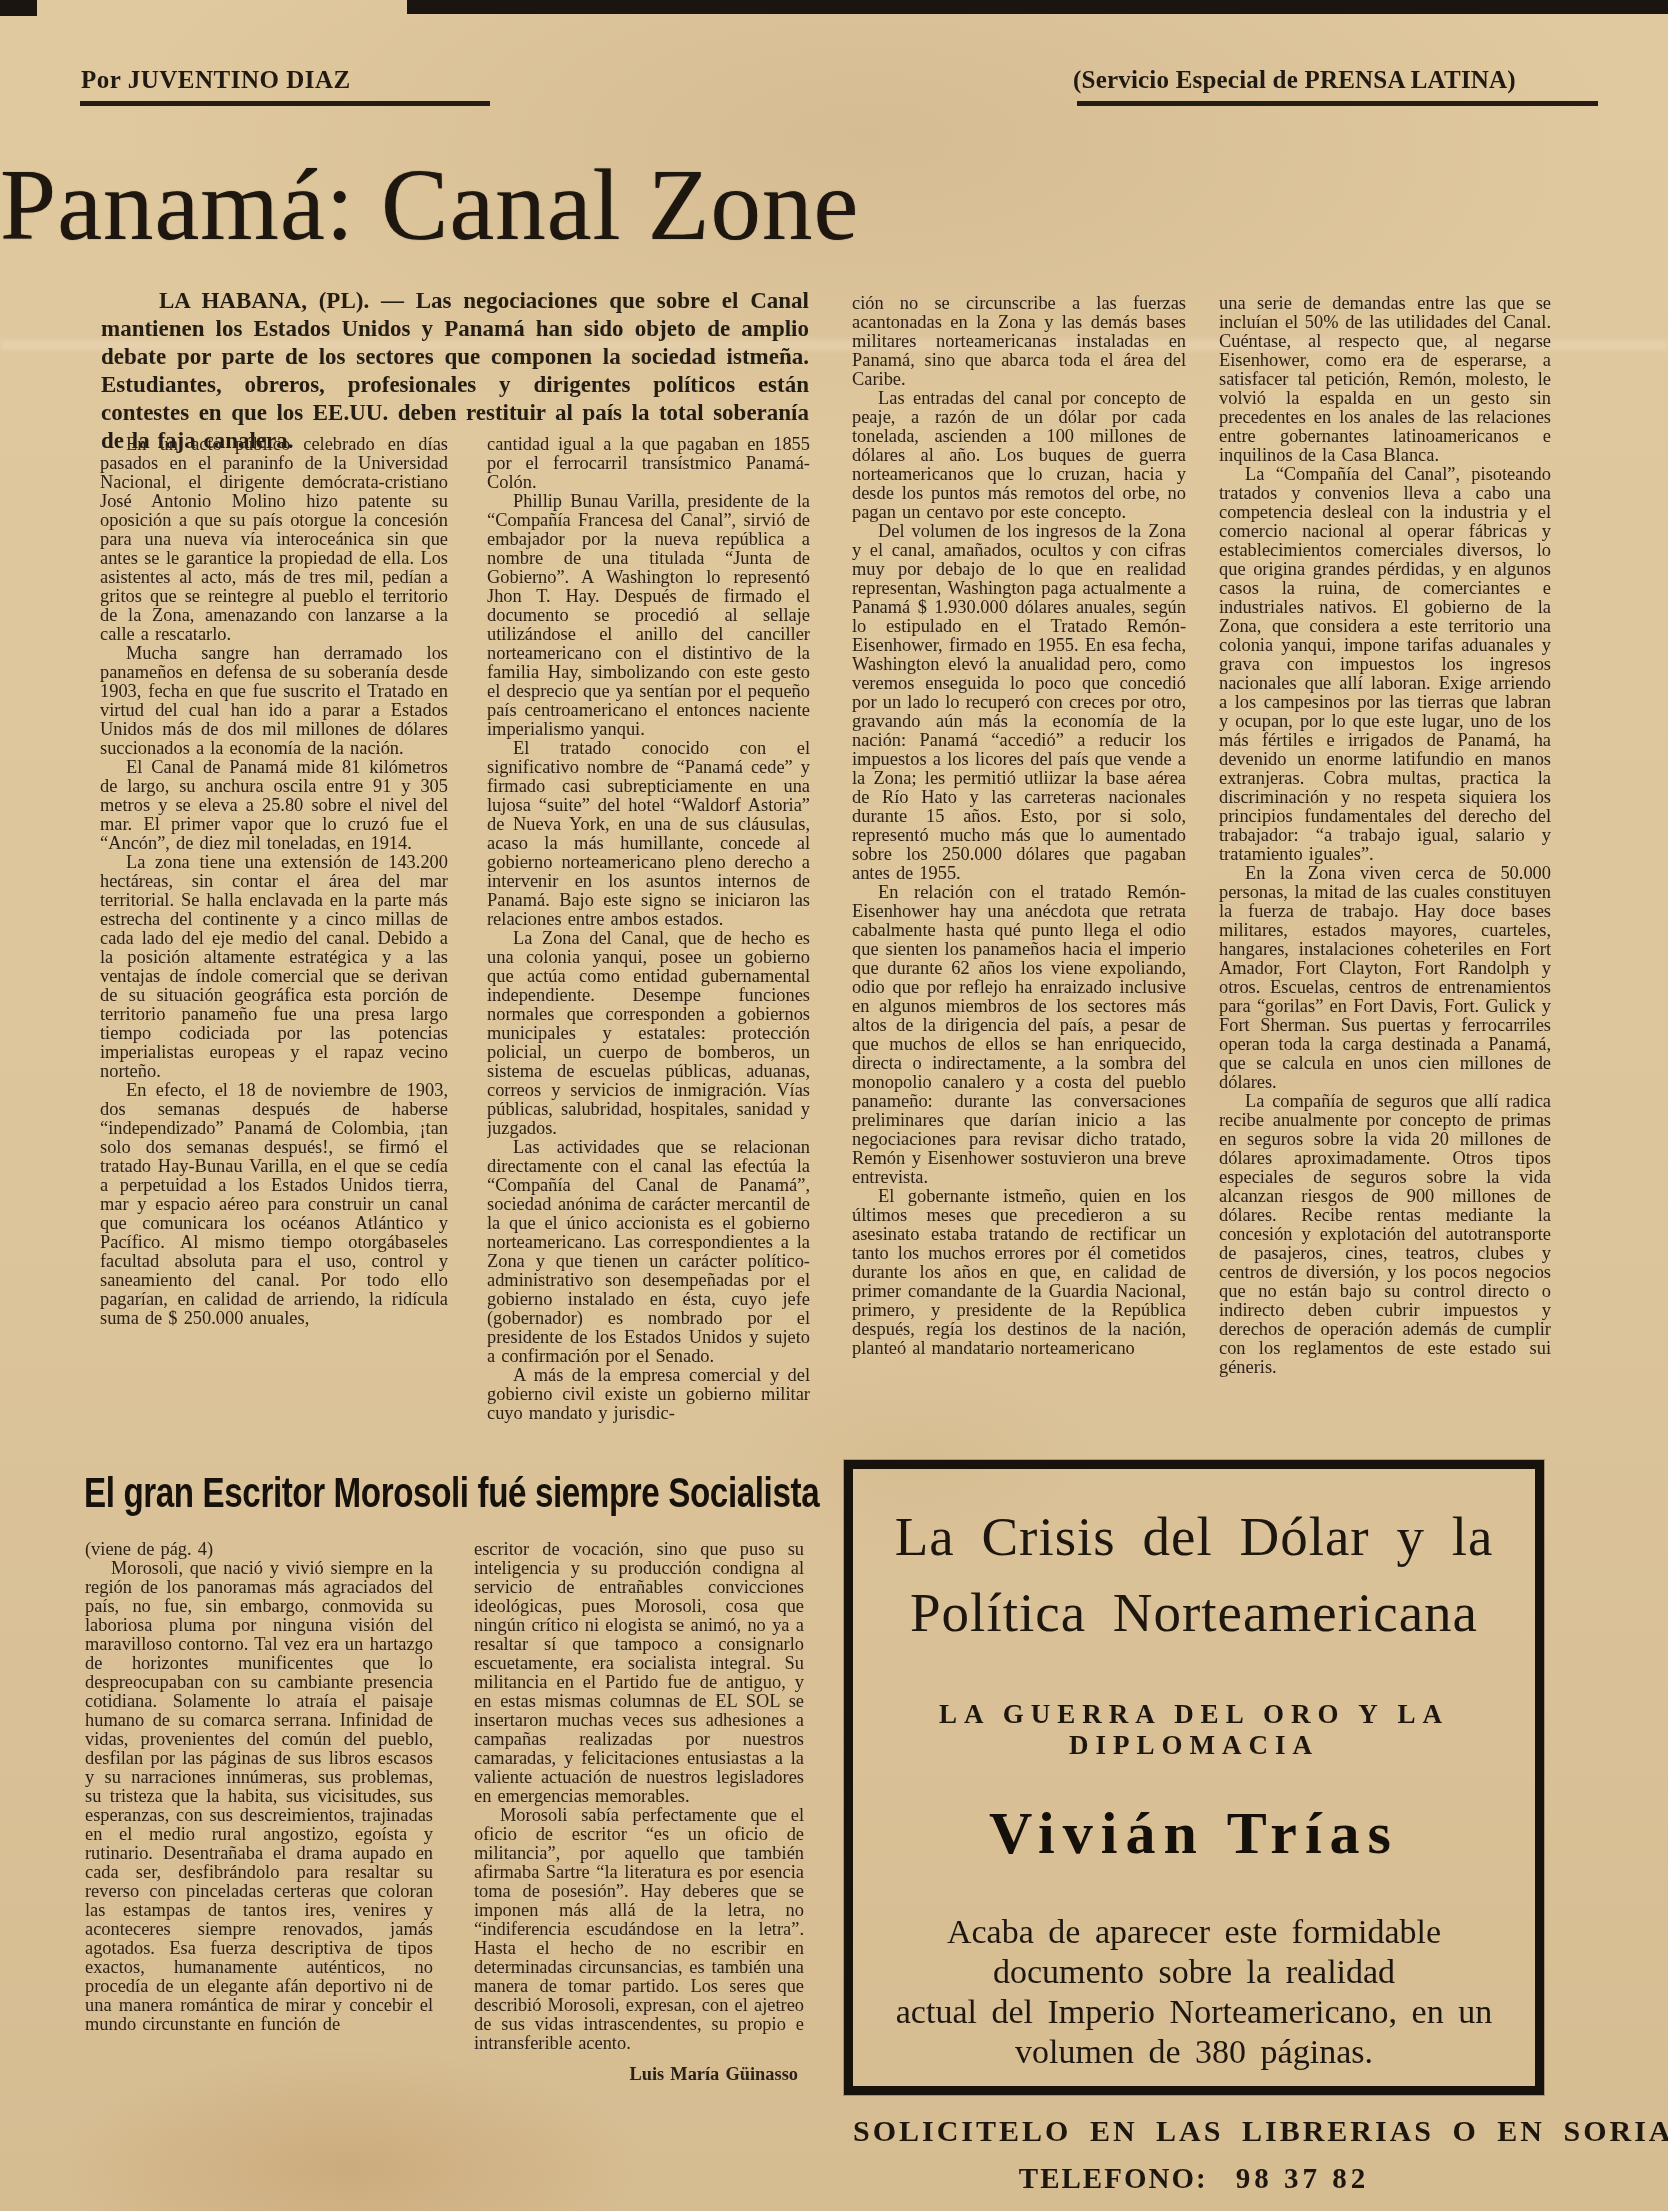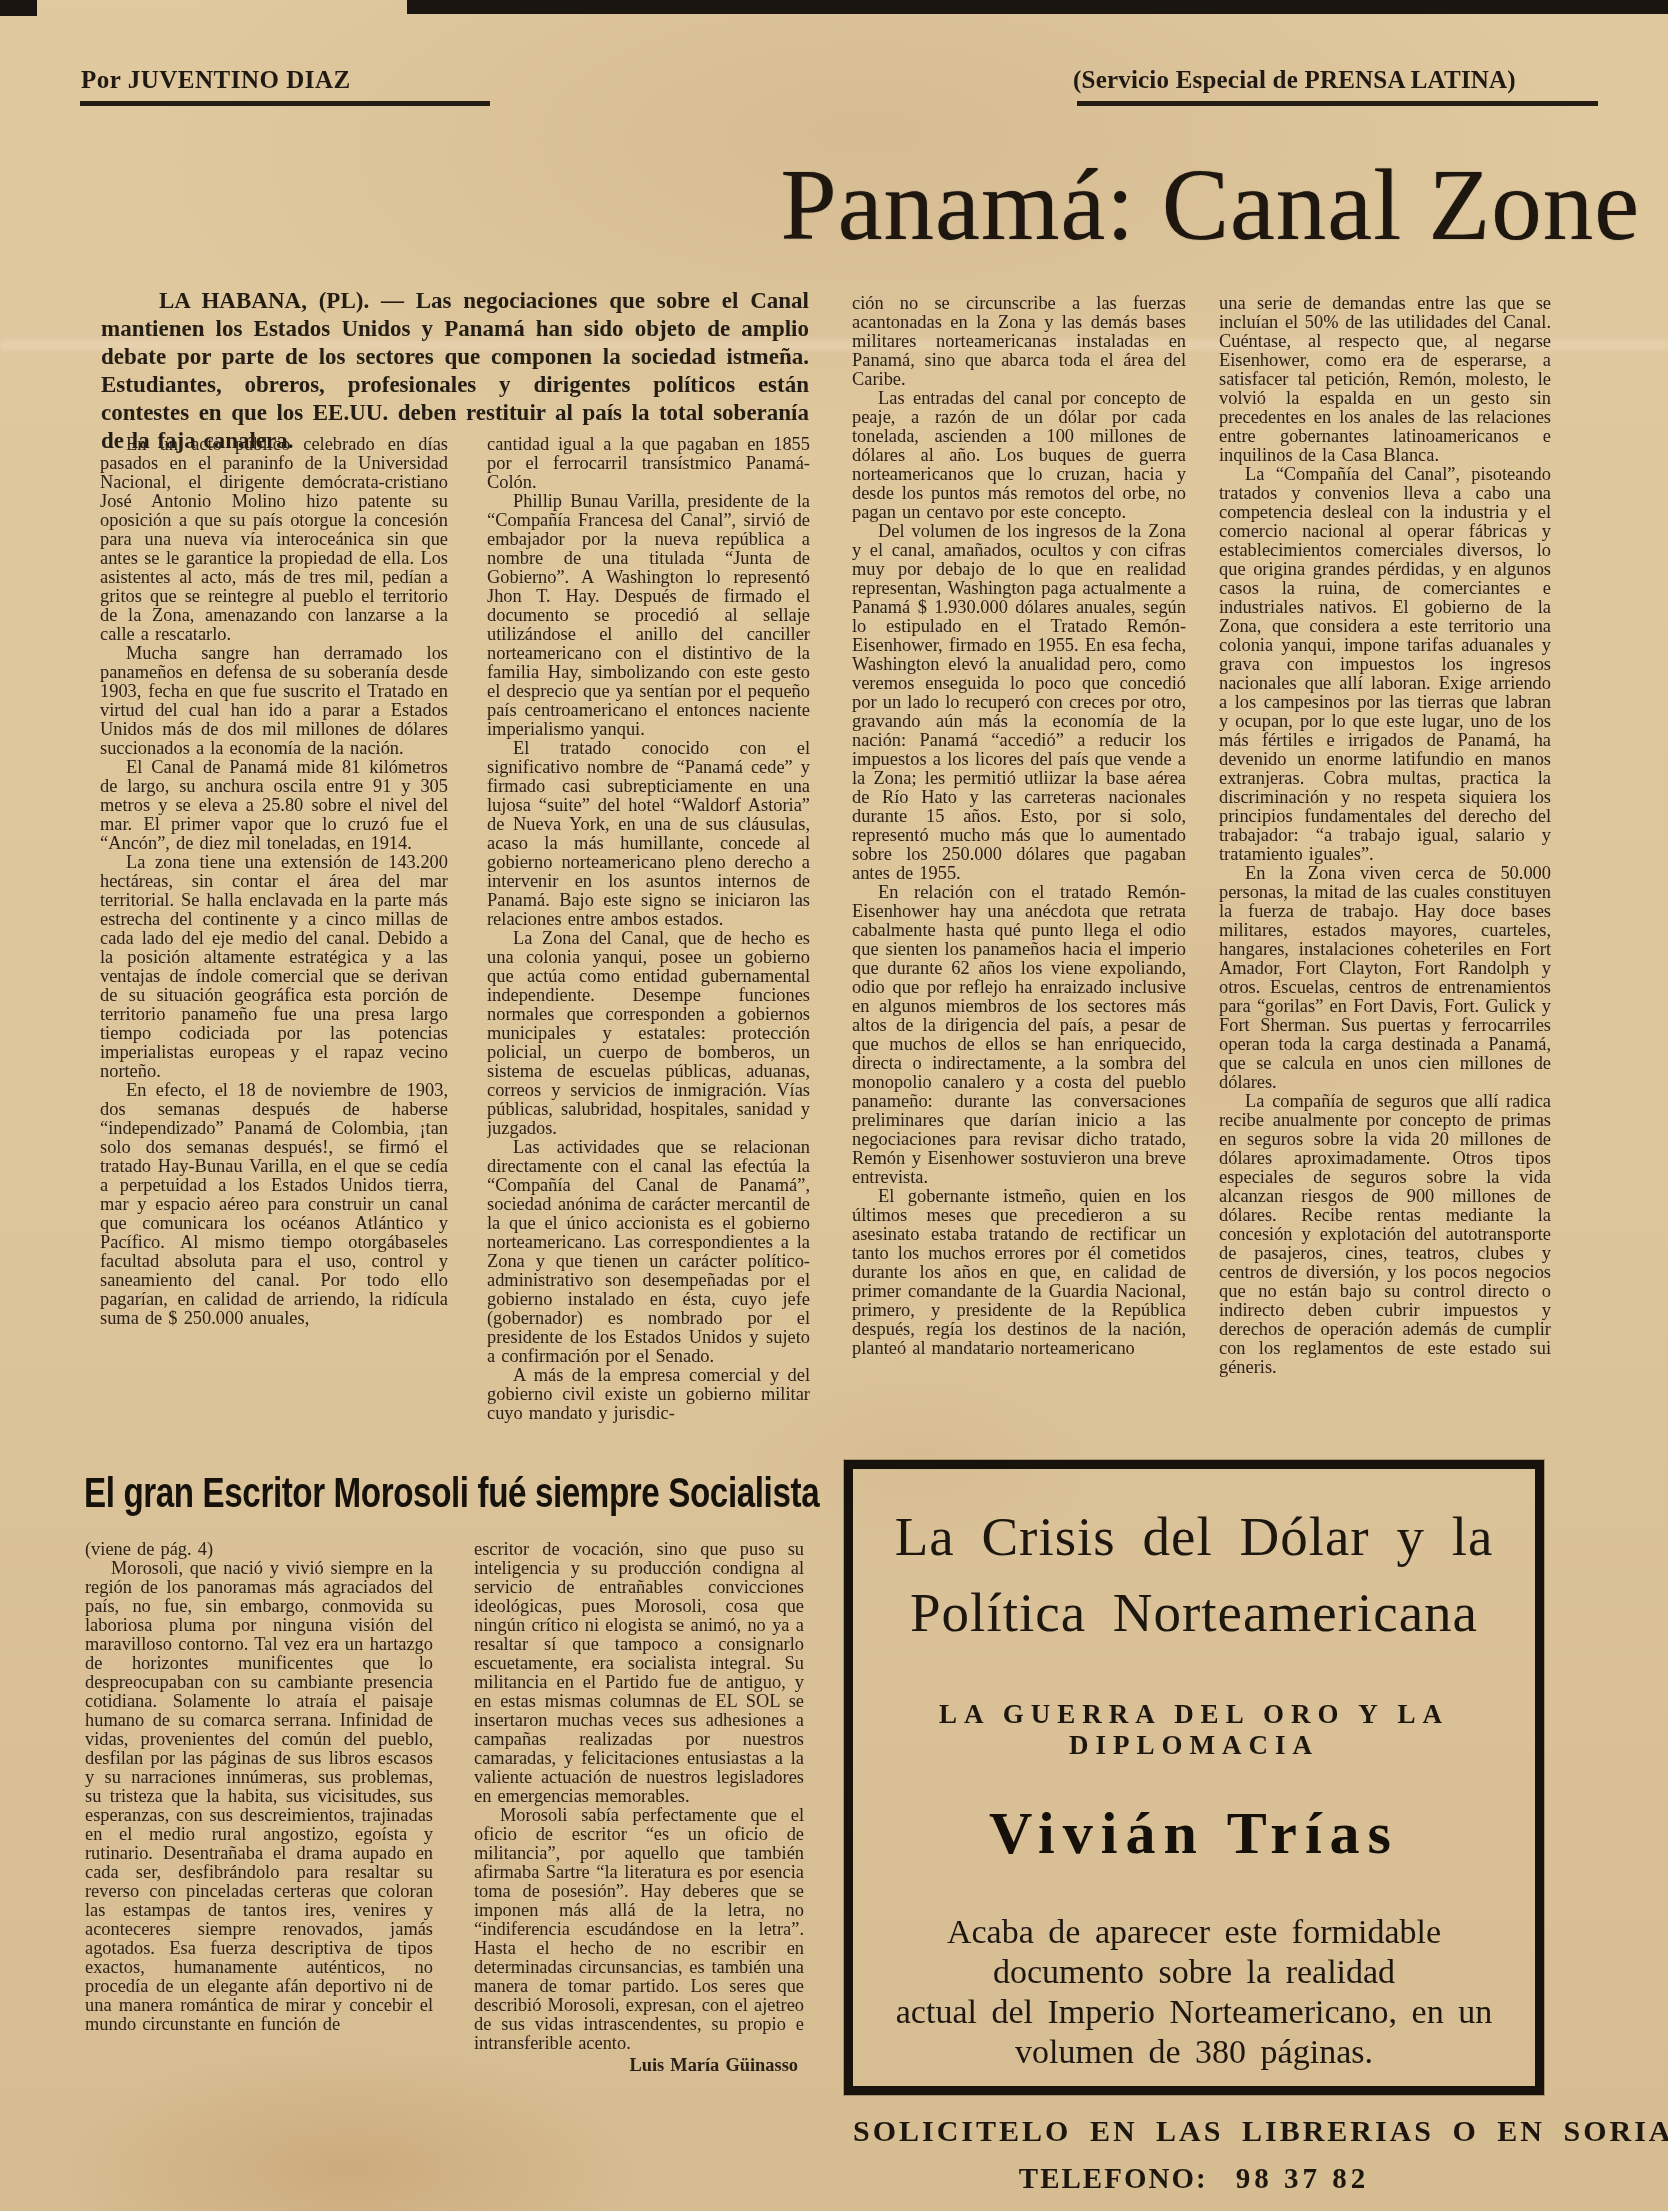--- a/index.html
+++ b/index.html
@@ -17,34 +17,34 @@
   .topbar-corner{position:absolute;left:0;top:0;width:37px;height:16px;background:#1a1510;}
   .crease{position:absolute;left:0;top:340px;width:1669px;height:10px;background:rgba(245,232,205,.35);filter:blur(3px);}
 
   .byline{position:absolute;left:81px;top:66px;font-size:25px;font-weight:bold;letter-spacing:0.5px;color:#201a12;}
   .byline-rule{position:absolute;left:80px;top:101px;width:410px;height:5px;background:#241d15;}
   .service{position:absolute;left:1073px;top:66px;font-size:25px;font-weight:bold;letter-spacing:0.2px;color:#201a12;white-space:nowrap;}
   .service-rule{position:absolute;left:1077px;top:101px;width:521px;height:5px;background:#241d15;}
 
   .title{
     position:absolute;left:0;top:147px;width:1640px;margin:0;
-    font-size:101px;font-weight:normal;text-align:right;letter-spacing:1px;
+    font-size:101px;font-weight:normal;text-align:left;letter-spacing:1px;
     color:#1d1710;text-shadow:0 0 1px rgba(29,23,16,.65);
   }
 
   .lead{
     position:absolute;left:101px;top:287px;width:708px;margin:0;
     font-size:23px;font-weight:bold;line-height:28px;text-align:justify;
     text-indent:58px;color:#241d14;word-spacing:2px;
   }
 
   .col{position:absolute;overflow:hidden;font-size:18.4px;line-height:19px;text-align:justify;word-spacing:1.5px;hyphens:auto;}
   .col .para{margin:0;text-indent:26px;}
   .col .para.cont{text-indent:0;}
-  .col .para.sig{text-align:right;font-weight:bold;padding-right:6px;margin-top:3px;}
+  .col .para.sig{text-align:right;font-weight:bold;padding-right:6px;margin-top:12px;}
   .c1{left:100px;top:435px;width:348px;height:1017px;}
   .c2{left:487px;top:435px;width:323px;height:1017px;}
   .c3{left:852px;top:294px;width:334px;height:1158px;}
   .c4{left:1219px;top:294px;width:332px;height:1158px;}
 
   .mor-headline{position:absolute;left:84px;top:1469px;width:736px;white-space:nowrap;}
   .mor-headline span{
     display:inline-block;font-family:"Liberation Sans",sans-serif;font-weight:bold;
     font-size:42px;letter-spacing:-0.5px;color:#16110b;
     transform:scaleX(.79);transform-origin:left center;

